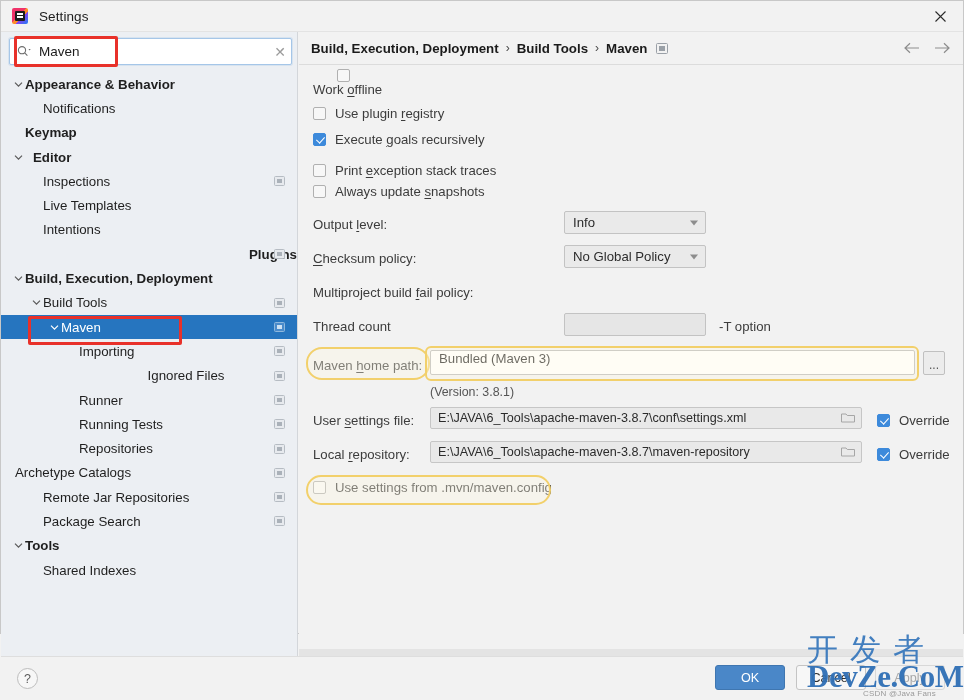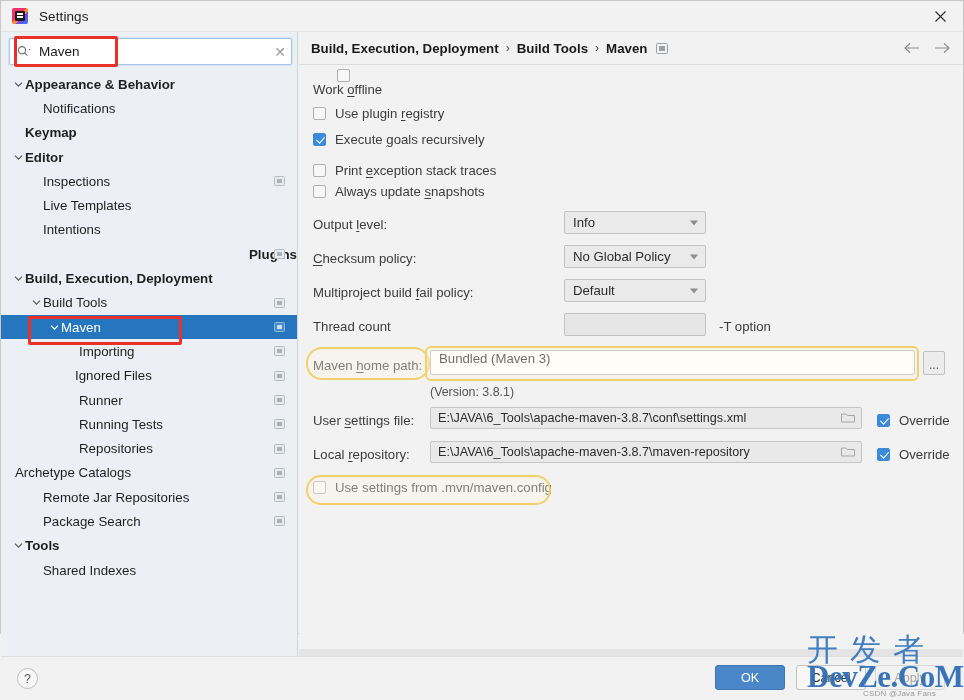--- a/index.html
+++ b/index.html
@@ -349,21 +349,21 @@
           <span class="lbl">Appearance &amp; Behavior</span>
         </div>
         <div class="tnode" style="padding-left: 28px;">
           <span class="arrow"></span>
           <span class="lbl">Notifications</span>
         </div>
         <div class="tnode bold" style="padding-left: 10px;">
           <span class="arrow"></span>
           <span class="lbl">Keymap</span>
         </div>
-        <div class="tnode bold" style="padding-left: 10px;">
+        <div class="tnode bold" style="padding-left: 10px; gap: 8px;">
           <span class="arrow">
             <svg width="9" height="7" viewBox="0 0 9 7">
               <path d="M1 1.6 L4.5 5.2 L8 1.6" stroke="currentColor" stroke-width="1.2" fill="none"></path>
             </svg>
           </span>
           <span class="lbl">Editor</span>
         </div>
         <div class="tnode" style="padding-left: 28px;">
           <span class="arrow"></span>
           <span class="lbl">Inspections</span>
@@ -406,21 +406,21 @@
             </svg>
           </span>
           <span class="lbl">Maven</span>
           <span class="badge"></span>
         </div>
         <div class="tnode" style="padding-left: 64px;">
           <span class="arrow"></span>
           <span class="lbl">Importing</span>
           <span class="badge"></span>
         </div>
-        <div class="tnode" style="padding-left: 60px;">
+        <div class="tnode" style="padding-left: 60px; justify-content: center;">
           <span class="arrow"></span>
           <span class="lbl">Ignored Files</span>
           <span class="badge"></span>
         </div>
         <div class="tnode" style="padding-left: 64px;">
           <span class="arrow"></span>
           <span class="lbl">Runner</span>
           <span class="badge"></span>
         </div>
         <div class="tnode" style="padding-left: 64px;">
@@ -526,24 +526,20 @@
         <span class="flabel"><span class="u">C</span>hecksum policy:</span>
       </div>
       <div class="combo" style="left:265px; top:180px; width:142px;">
         <span>No Global Policy</span>
         <span class="caret"></span>
       </div>
 
       <div class="frow" style="top:220px;">
         <span class="flabel">Multiproject build <span class="u">f</span>ail policy:</span>
       </div>
-      <div class="combo" style="left:265px; top:214px; width:142px;">
-        <span>Default</span>
-        <span class="caret"></span>
-      </div>
 
       <div class="frow" style="top:254px;">
         <span class="flabel">Thread count</span>
       </div>
       <div class="textfield" style="left:265px; top:248px; width:142px;"></div>
       <div class="topt" style="left:420px; top:254px;">-T option</div>
 
       <div class="frow" style="top:293px;">
         <span class="flabel">Maven <span class="u">h</span>ome path:</span>
       </div>

